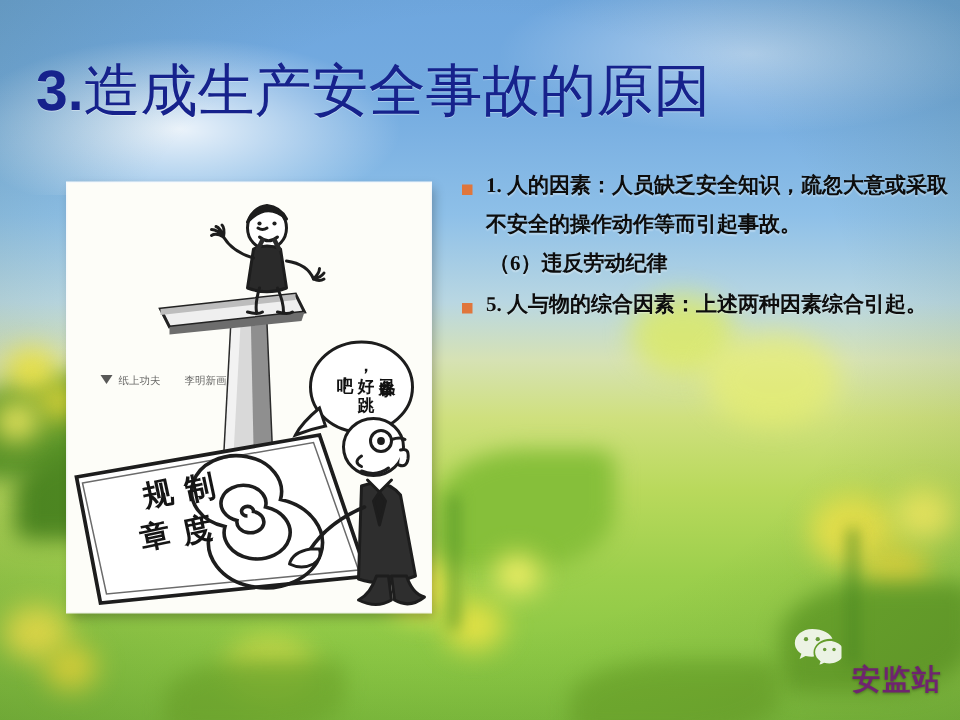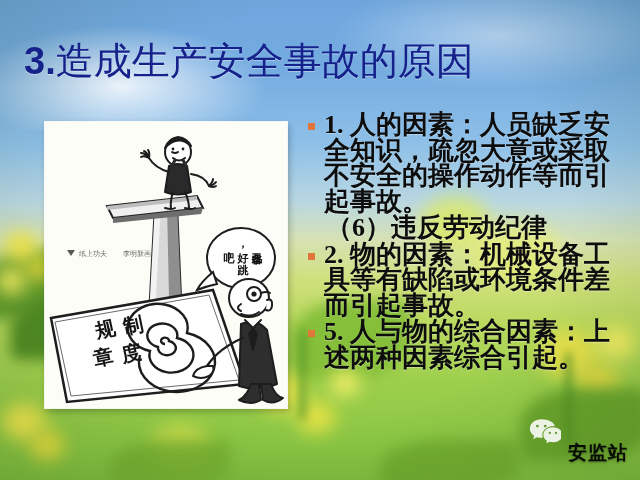--- a/index.html
+++ b/index.html
@@ -57,37 +57,37 @@
     position:absolute;left:308px;top:112px;width:326px;
     color:#111;
   }
   .b-row{display:flex;align-items:flex-start;margin:0 0 1px 0;}
   .b-mark{
     flex:0 0 auto;width:7px;height:7px;background:#e0763c;
     margin:11px 9px 0 0;
   }
   .b-mark.hidden{visibility:hidden;}
   .b-text{
-    flex:1 1 auto;font-size:26px;line-height:25.5px;
+    flex:1 1 auto;font-size:14px;line-height:25.5px;
     font-weight:bold;color:#0d0d0d;
     text-shadow:0 1px 1px rgba(255,255,255,.35);
     font-family:"Liberation Serif","DejaVu Serif",serif;
   }
   .b-text.plain{font-weight:bold;}
   .sub-row .b-text{padding-left:2px;}
 
   
   #watermark{
     position:absolute;right:12px;bottom:14px;
     display:flex;align-items:center;gap:7px;
     opacity:.92;
   }
   #wm-icon{width:32px;height:26px;display:block;}
   #wm-text{
-    font-size:19px;color:#000000;font-weight:bold;
+    font-size:19px;color:#701a75;font-weight:bold;
     font-family:Liberation Sans, sans-serif;
     text-shadow:0 1px 2px rgba(0,0,0,.35);
     letter-spacing:1px;
     margin-top:47px;
   }
 </style>
 </head>
 <body>
 
 <div id="slide">
@@ -245,24 +245,20 @@
     <div class="b-row">
       <span class="b-mark"></span>
       <span class="b-text">1. 人的因素：人员缺乏安全知识，疏忽大意或采取不安全的操作动作等而引起事故。</span>
     </div>
     <div class="b-row sub-row">
       <span class="b-mark hidden"></span>
       <span class="b-text plain">（6）违反劳动纪律</span>
     </div>
     <div class="b-row">
       <span class="b-mark"></span>
-      <span class="b-text">2. 物的因素：机械设备工具等有缺陷或环境条件差而引起事故。</span>
-    </div>
-    <div class="b-row">
-      <span class="b-mark"></span>
       <span class="b-text">5. 人与物的综合因素：上述两种因素综合引起。</span>
     </div>
   </div>
 
   <div id="watermark">
     <svg id="wm-icon" viewBox="0 0 36 28">
       <path d="M14 2 C6.8 2 1 6.7 1 12.5 c0 3.3 1.9 6.2 4.9 8.1 l-1.3 3.9 4.4 -2.3 c1.6 .4 3.3 .6 5 .6 .5 0 1 0 1.5 -.1 -.3 -.9 -.5 -1.9 -.5 -2.9 0 -5.8 5.8 -10.4 13 -10.4 .4 0 .8 0 1.2 .1 C28.2 5.6 21.8 2 14 2 Z" fill="#ffffff" opacity="0.95"></path>
       <circle cx="9.4" cy="9.6" r="1.6" fill="#6a9a3c"></circle>
       <circle cx="18.2" cy="9.6" r="1.6" fill="#6a9a3c"></circle>
       <path d="M27 11 C21 11 16.2 14.8 16.2 19.5 c0 2.7 1.6 5.1 4.1 6.6 l-1 3.1 3.6 -1.9 c1.3 .3 2.7 .5 4.1 .5 6 0 10.8 -3.8 10.8 -8.3 S33 11 27 11 Z" fill="#ffffff" opacity="0.95"></path>

